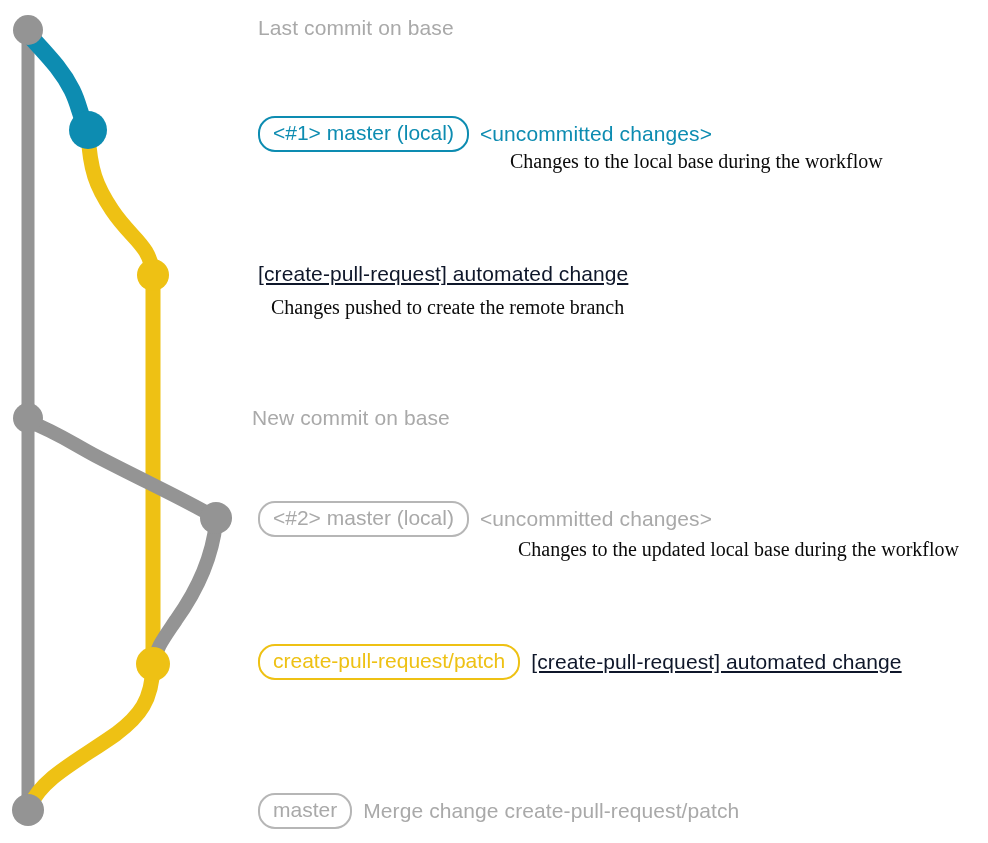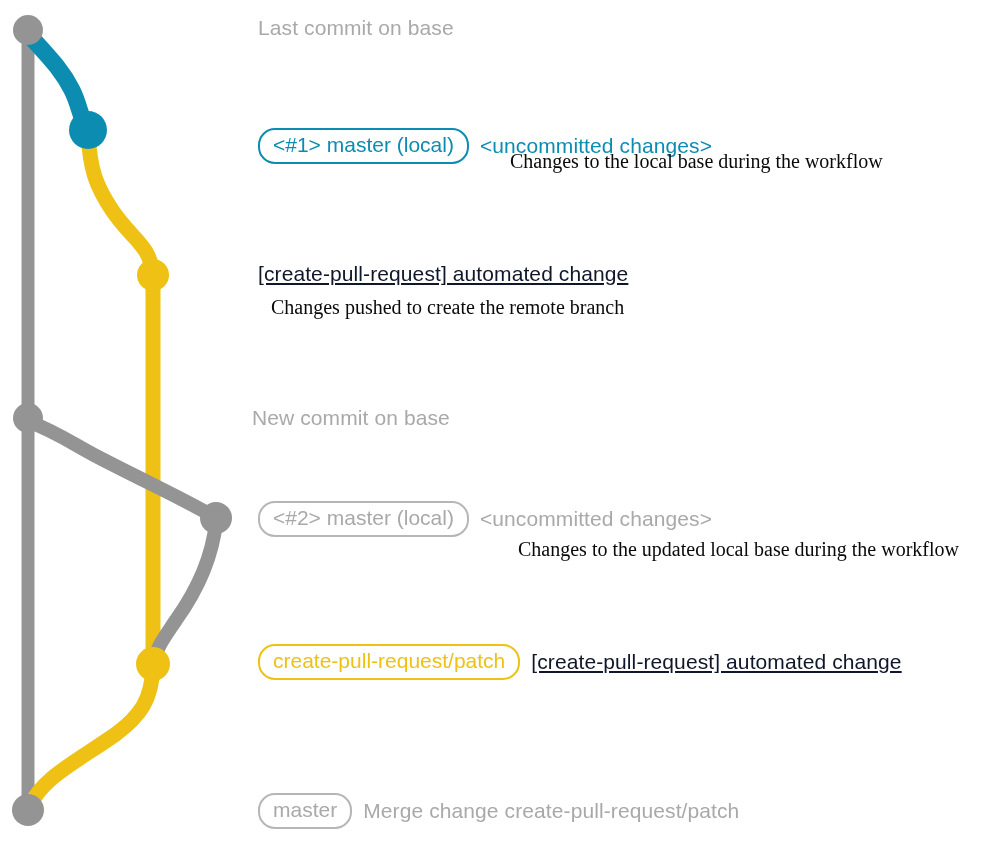--- a/index.html
+++ b/index.html
@@ -100,21 +100,21 @@
     <circle cx="28" cy="418" r="15" fill="#949494"></circle>
     <circle cx="216" cy="518" r="16" fill="#949494"></circle>
     <circle cx="153" cy="664" r="17" fill="#eec114"></circle>
     <circle cx="28" cy="810" r="16" fill="#949494"></circle>
   </svg>
 
   <div class="row" style="left:258px; top:16px;">
     <span class="headline c-gray">Last commit on base</span>
   </div>
 
-  <div class="row" style="left:258px; top:128px;justify-content:space-between;">
+  <div class="row" style="left:258px; top:116px;justify-content:space-between;">
     <span class="pill p-teal">&lt;#1&gt; master (local)</span>
     <span class="subject c-teal">&lt;uncommitted changes&gt;</span>
   </div>
   <div class="desc" style="left:510px; top:150px;">Changes to the local base during the workflow</div>
 
   <div class="row" style="left:258px; top:262px;">
     <span class="headline c-gold">[create-pull-request] automated change</span>
   </div>
   <div class="desc" style="left:271px; top:296px;">Changes pushed to create the remote branch</div>
 

